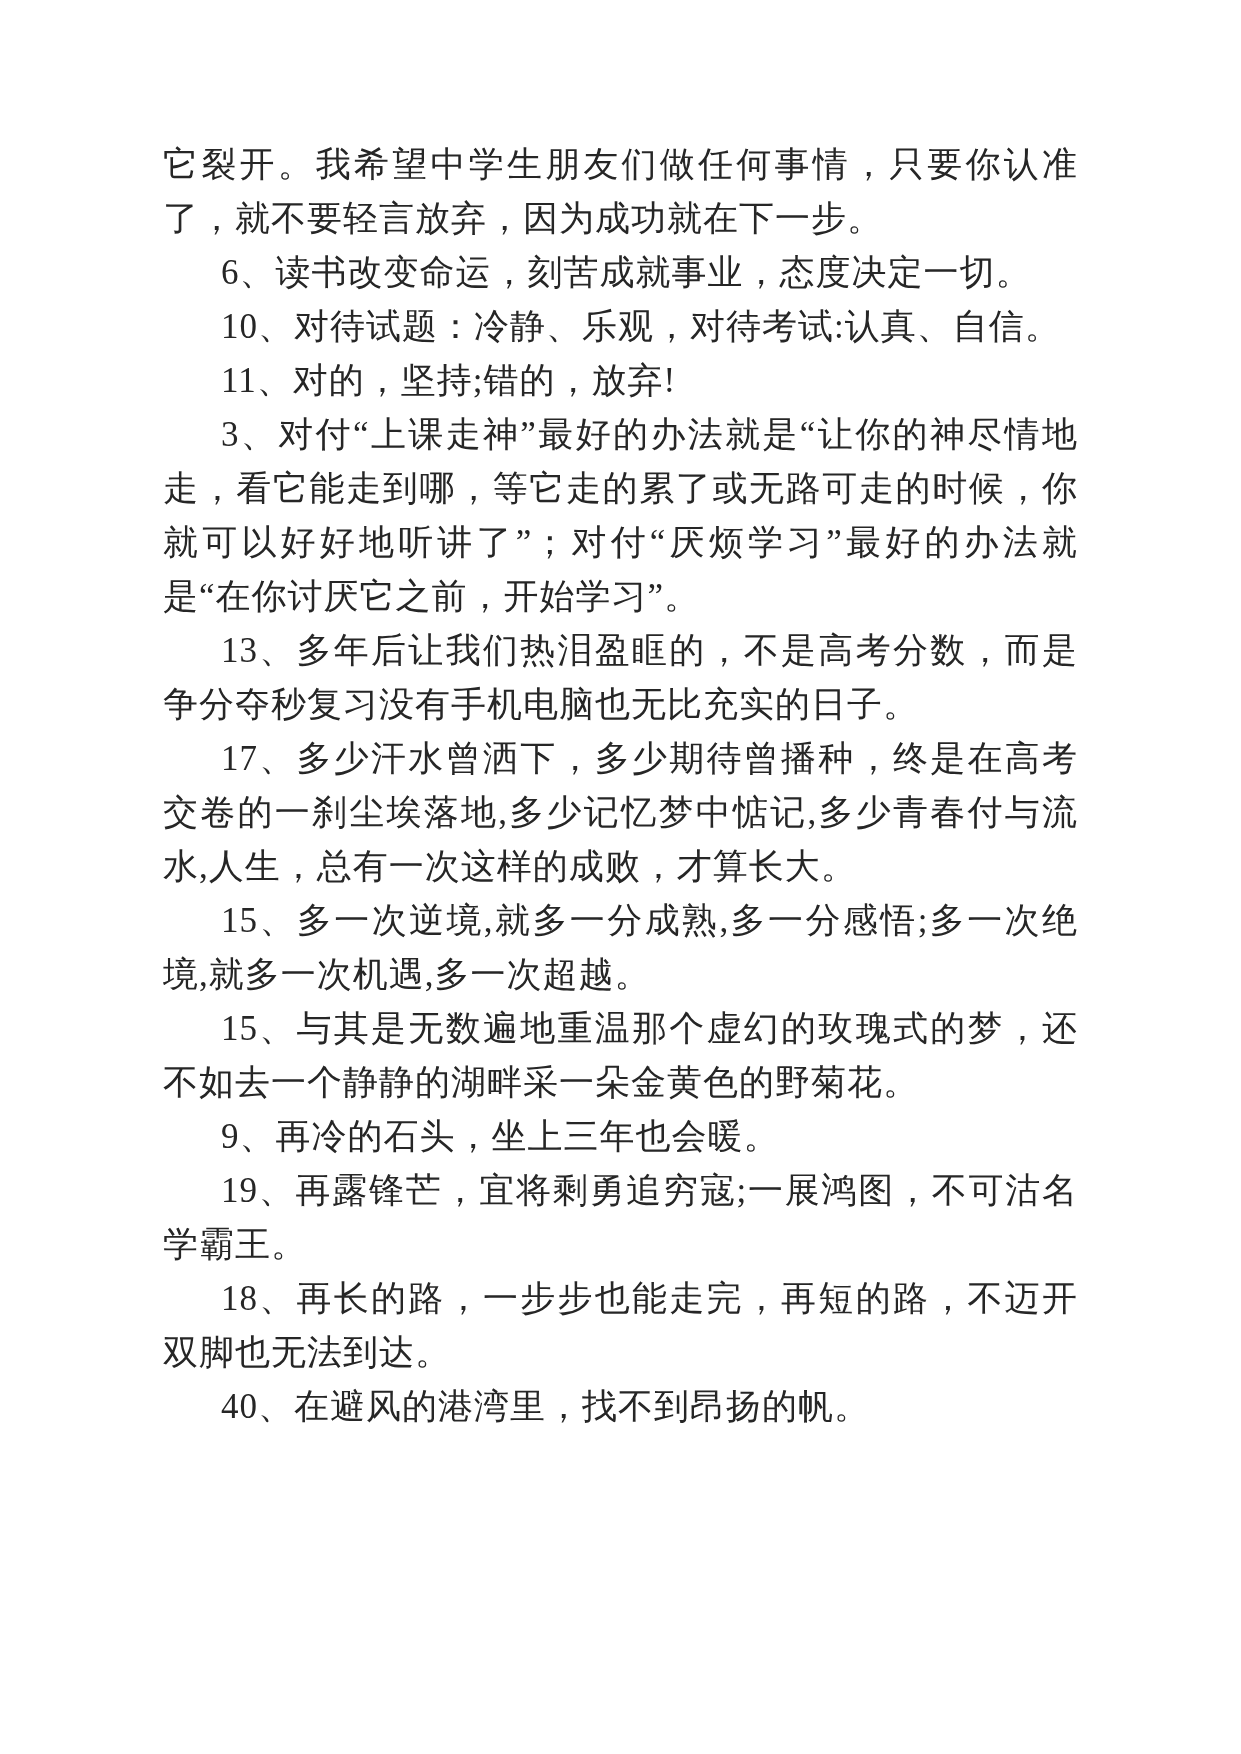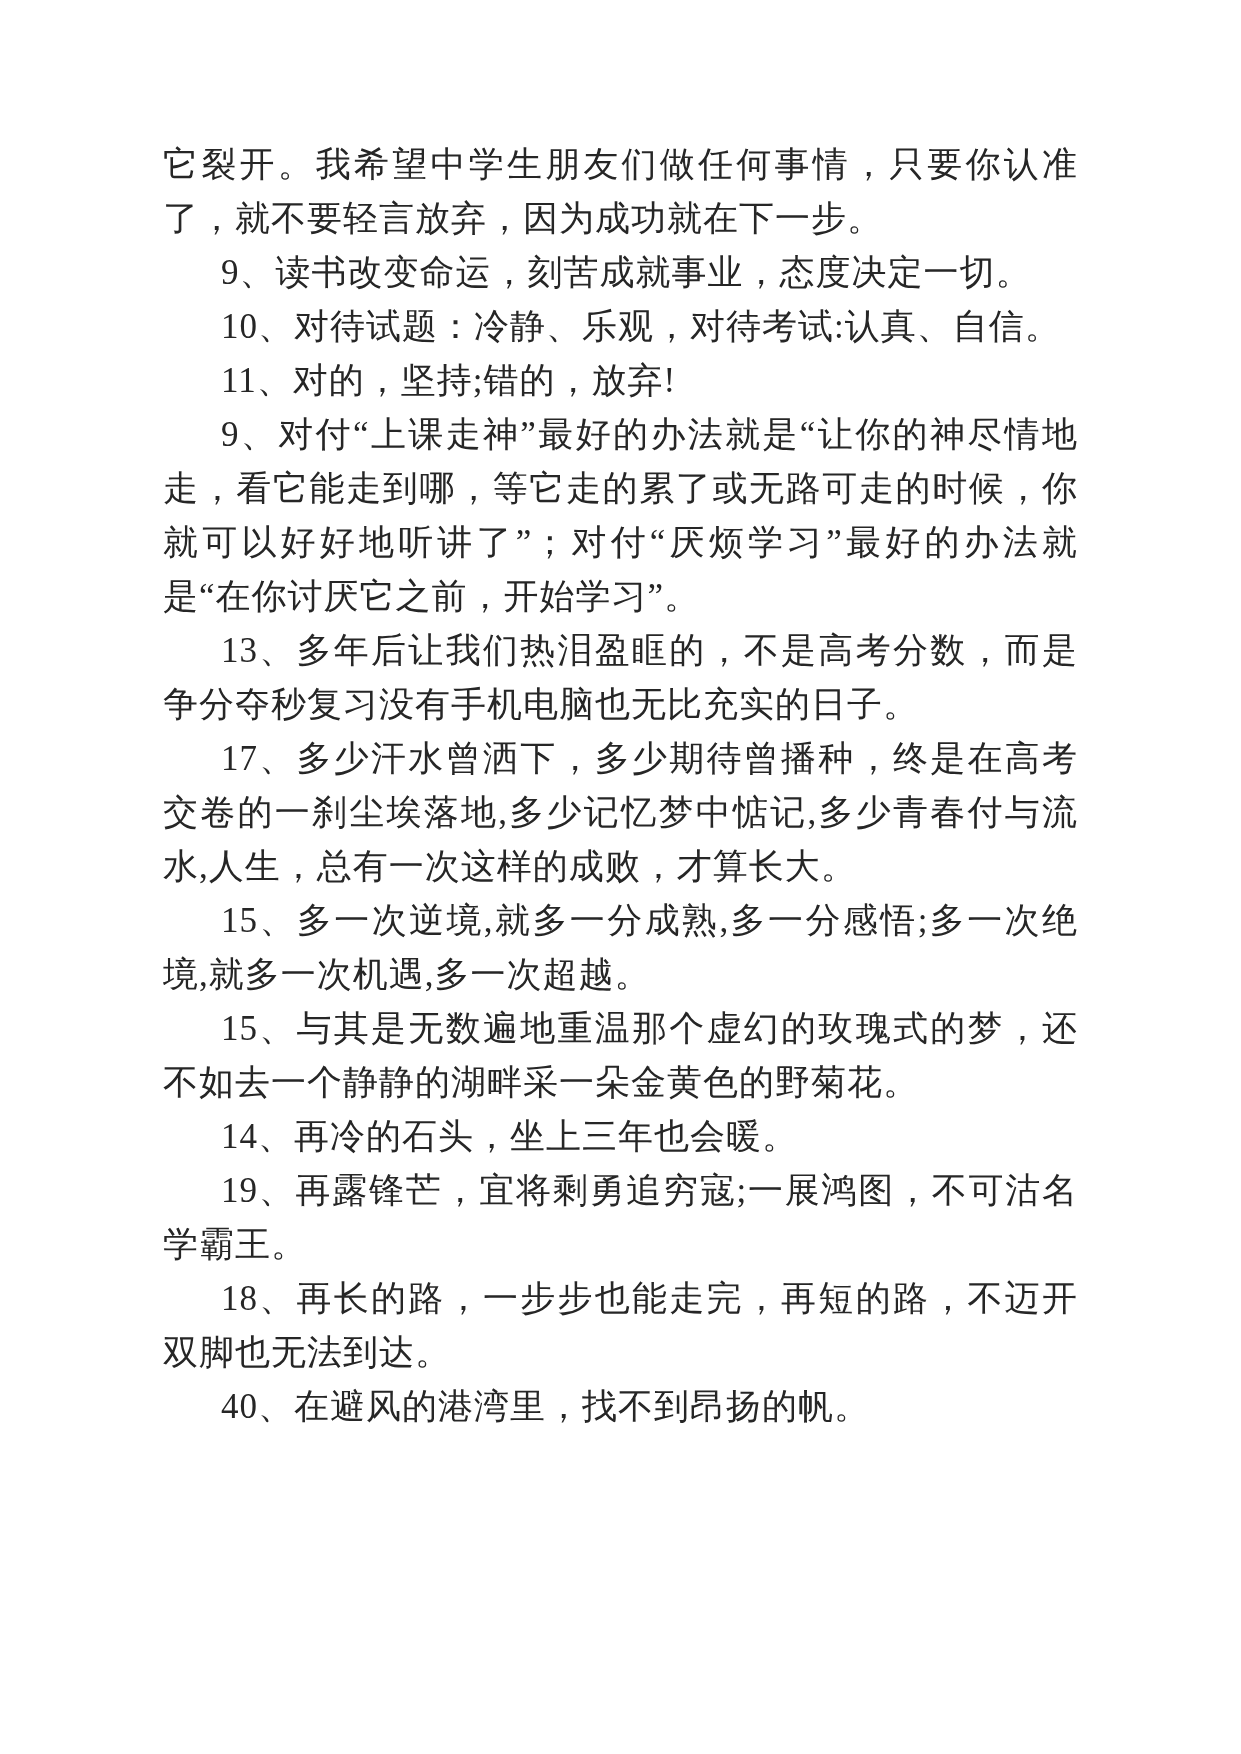--- a/index.html
+++ b/index.html
@@ -42,26 +42,26 @@
   .doc-body p.indent {
     text-indent: 58px;
   }
 </style>
 </head>
 <body>
 
 <div class="page">
   <div class="doc-body">
       <p>它裂开。我希望中学生朋友们做任何事情，只要你认准了，就不要轻言放弃，因为成功就在下一步。</p>
-      <p class="indent">9、读书改变命运，刻苦成就事业，态度决定一切。</p>
+      <p class="indent">6、读书改变命运，刻苦成就事业，态度决定一切。</p>
       <p class="indent">10、对待试题：冷静、乐观，对待考试:认真、自信。</p>
       <p class="indent">11、对的，坚持;错的，放弃!</p>
-      <p class="indent">9、对付“上课走神”最好的办法就是“让你的神尽情地走，看它能走到哪，等它走的累了或无路可走的时候，你就可以好好地听讲了”；对付“厌烦学习”最好的办法就是“在你讨厌它之前，开始学习”。</p>
+      <p class="indent">3、对付“上课走神”最好的办法就是“让你的神尽情地走，看它能走到哪，等它走的累了或无路可走的时候，你就可以好好地听讲了”；对付“厌烦学习”最好的办法就是“在你讨厌它之前，开始学习”。</p>
       <p class="indent">13、多年后让我们热泪盈眶的，不是高考分数，而是争分夺秒复习没有手机电脑也无比充实的日子。</p>
       <p class="indent">17、多少汗水曾洒下，多少期待曾播种，终是在高考交卷的一刹尘埃落地,多少记忆梦中惦记,多少青春付与流水,人生，总有一次这样的成败，才算长大。</p>
       <p class="indent">15、多一次逆境,就多一分成熟,多一分感悟;多一次绝境,就多一次机遇,多一次超越。</p>
       <p class="indent">15、与其是无数遍地重温那个虚幻的玫瑰式的梦，还不如去一个静静的湖畔采一朵金黄色的野菊花。</p>
-      <p class="indent">14、再冷的石头，坐上三年也会暖。</p>
+      <p class="indent">9、再冷的石头，坐上三年也会暖。</p>
       <p class="indent">19、再露锋芒，宜将剩勇追穷寇;一展鸿图，不可沽名学霸王。</p>
       <p class="indent">18、再长的路，一步步也能走完，再短的路，不迈开双脚也无法到达。</p>
       <p class="indent">40、在避风的港湾里，找不到昂扬的帆。</p>
     </div>
 </div>
 
 </body></html>

